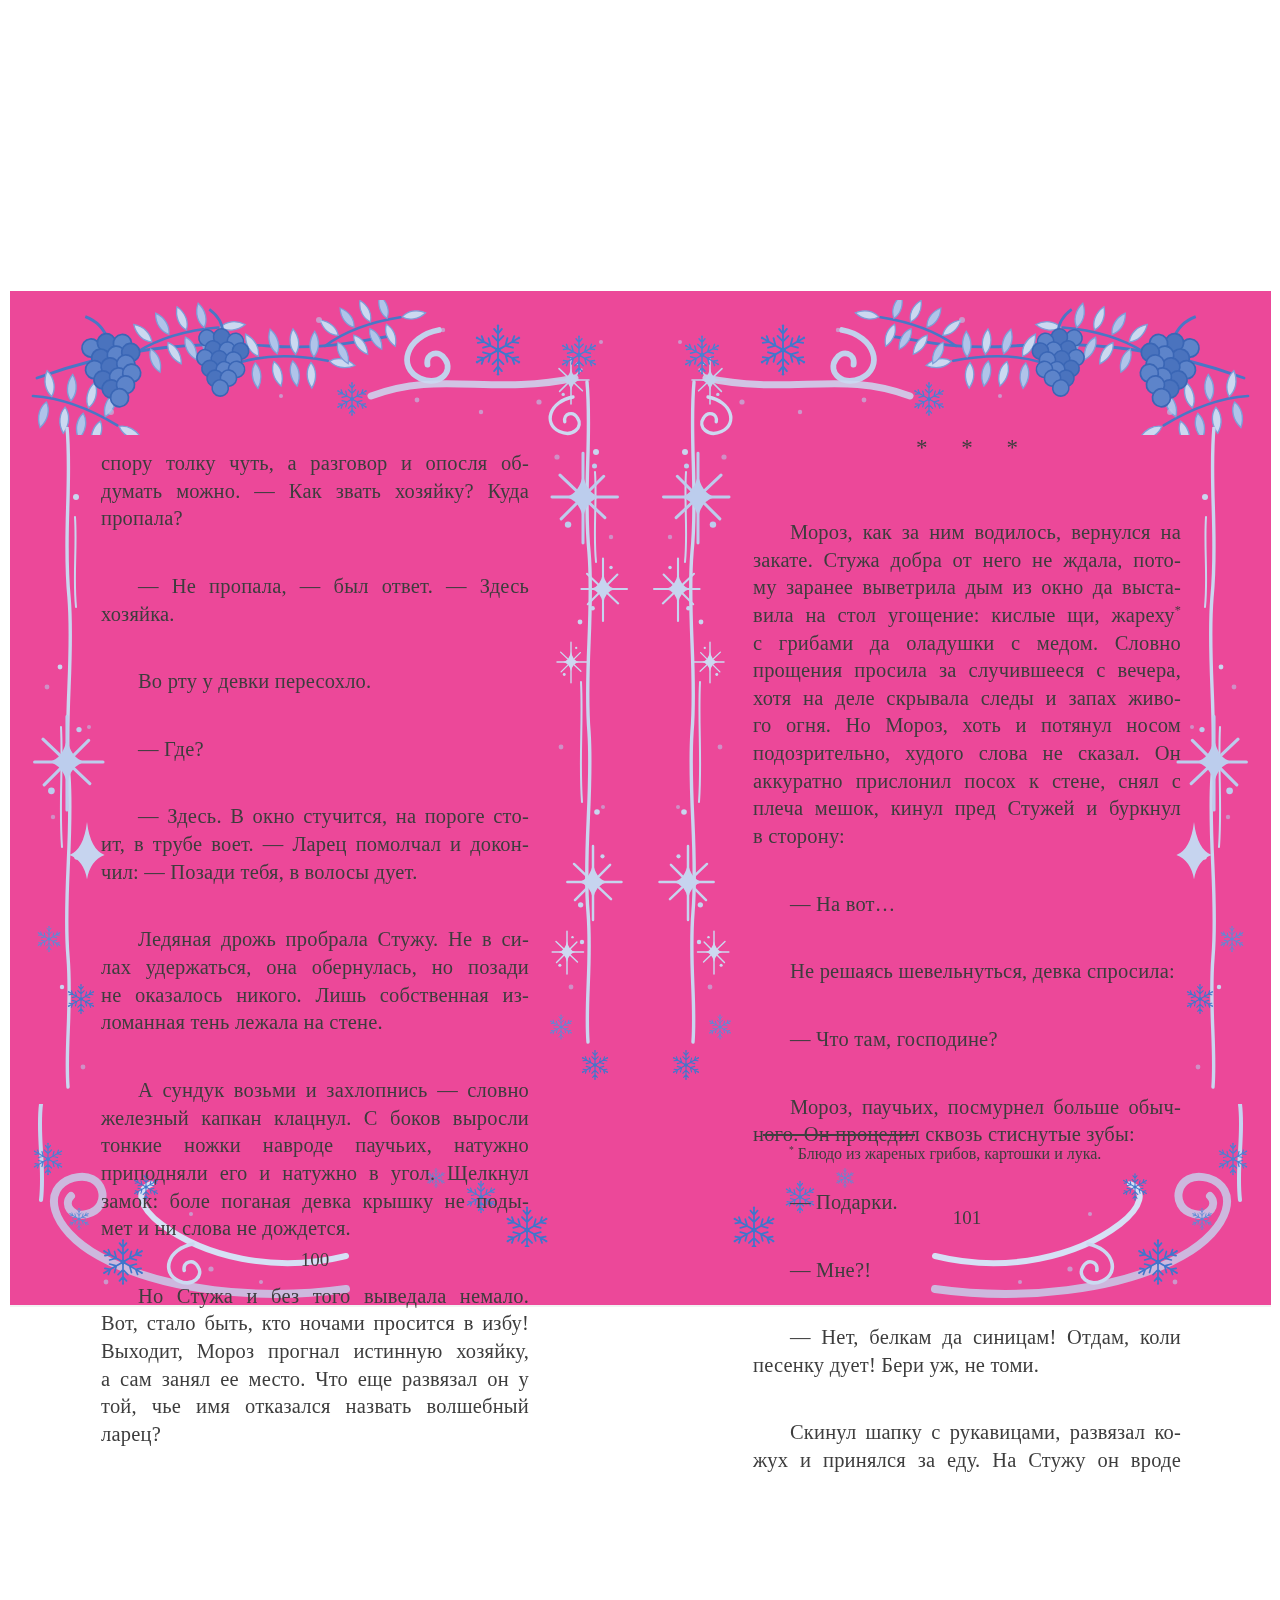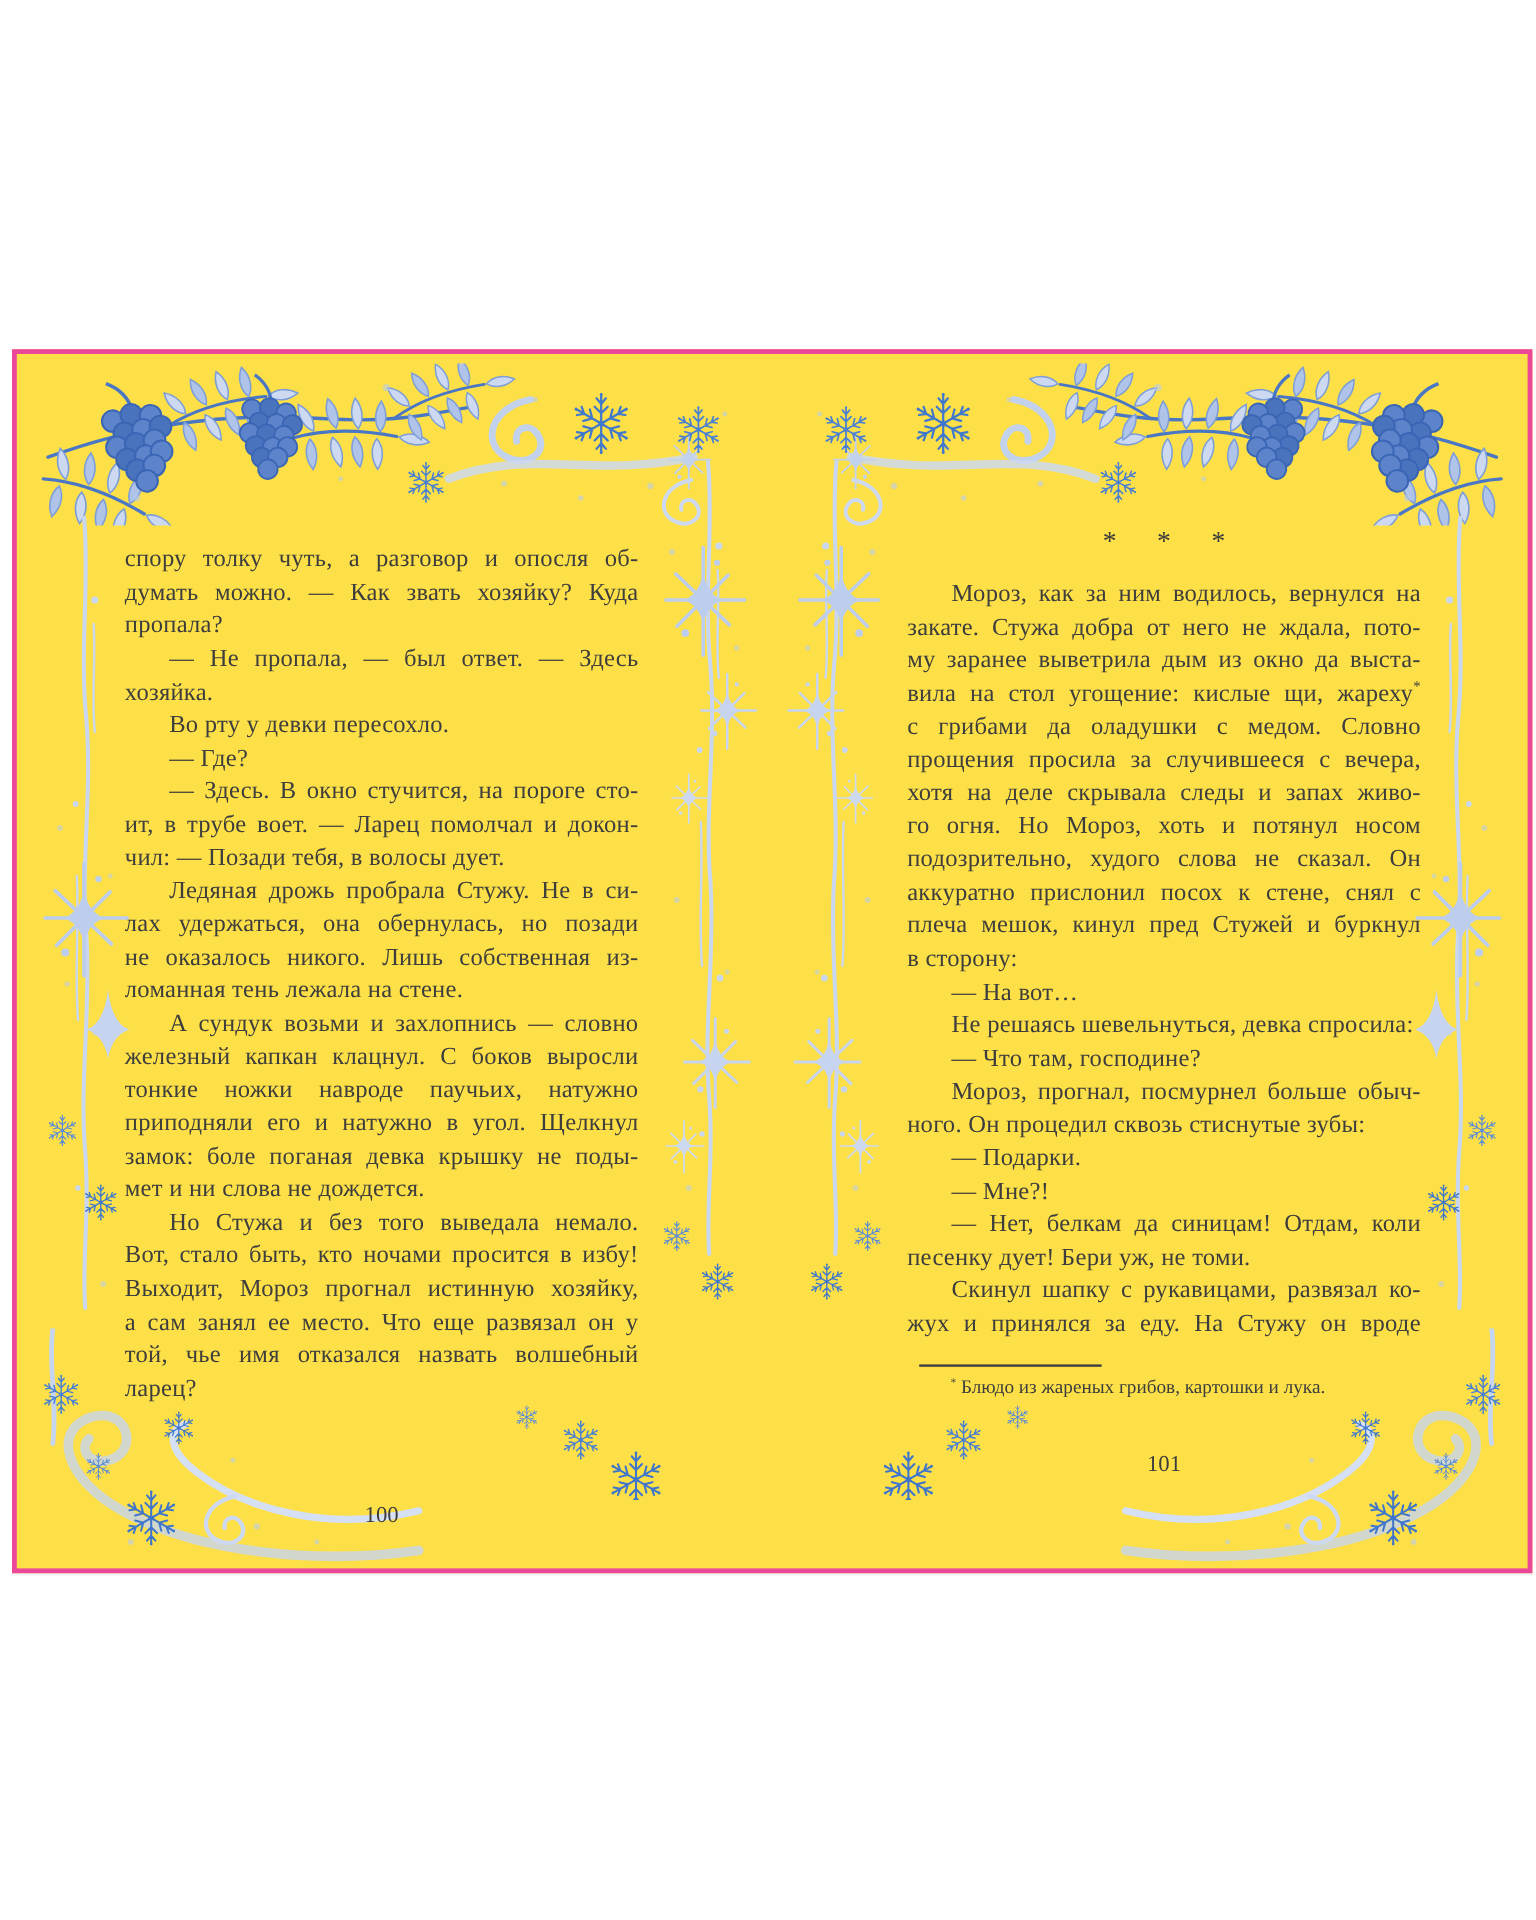--- a/index.html
+++ b/index.html
@@ -1,30 +1,30 @@
 <!DOCTYPE html>
 <html><head>
 <meta charset="utf-8">
 <style>
   html,body{margin:0;padding:0;background:#ffffff;}
   body{width:1280px;height:1600px;position:relative;overflow:hidden;
        font-family:"Liberation Serif","DejaVu Serif",serif;color:#3d3d3d;}
   .spread{position:absolute;left:10px;top:291px;width:1259px;height:1012px;
-          background:#fde047;border:4px solid #ec4899;box-shadow:0 2px 0 rgba(0,0,0,.05);}
+          background:#ec4899;border:1px solid #ec4899;box-shadow:0 2px 0 rgba(0,0,0,.05);}
   .page{position:absolute;top:0;height:100%;}
   .page.left{left:0;width:630px;}
   .page.right{left:630px;width:629px;}
   .orn{position:absolute;pointer-events:none;}
   .textblock{position:absolute;width:428px;font-size:20.5px;line-height:27.65px;
              letter-spacing:.2px;}
   .tb-left{left:90px;top:158px;}
   .tb-right{left:742px;top:187px;}
   .line{height:27.65px;white-space:nowrap;text-align:left;}
   .line.just{white-space:normal;text-align:justify;text-align-last:justify;}
-  .line.ind{text-indent:37px;}
+  .line.ind{text-indent:37px;margin-top:40px;}
   sup{font-size:.6em;line-height:0;vertical-align:super;}
   .section-break{position:absolute;left:742px;top:143px;width:428px;text-align:center;
                  font-size:23px;letter-spacing:14px;text-indent:14px;}
   .footnote{position:absolute;left:752px;top:842px;width:420px;}
   .footnote-rule{width:152px;border-top:2px solid #3f3f3f;margin-bottom:9px;}
   .footnote .line{font-size:16px;height:24px;text-indent:26px;white-space:nowrap;}
   .pagenum{position:absolute;top:915px;width:428px;text-align:center;font-size:19px;}
   .pn-left{left:90px;margin-top:42px;}
   .pn-right{left:742px;}
 </style>
@@ -263,21 +263,21 @@
       <div class="line just">прощения просила за случившееся с вечера,</div>
       <div class="line just">хотя на деле скрывала следы и запах живо-</div>
       <div class="line just">го огня. Но Мороз, хоть и потянул носом</div>
       <div class="line just">подозрительно, худого слова не сказал. Он</div>
       <div class="line just">аккуратно прислонил посох к стене, снял с</div>
       <div class="line just">плеча мешок, кинул пред Стужей и буркнул</div>
       <div class="line">в сторону:</div>
       <div class="line ind">— На вот…</div>
       <div class="line ind">Не решаясь шевельнуться, девка спросила:</div>
       <div class="line ind">— Что там, господине?</div>
-      <div class="line ind just">Мороз, прогнал, посмурнел больше обыч-</div>
+      <div class="line ind just">Мороз, паучьих, посмурнел больше обыч-</div>
       <div class="line">ного. Он процедил сквозь стиснутые зубы:</div>
       <div class="line ind">— Подарки.</div>
       <div class="line ind">— Мне?!</div>
       <div class="line ind just">— Нет, белкам да синицам! Отдам, коли</div>
       <div class="line">песенку дует! Бери уж, не томи.</div>
       <div class="line ind just">Скинул шапку с рукавицами, развязал ко-</div>
       <div class="line just">жух и принялся за еду. На Стужу он вроде</div>
     </div>
   <div class="footnote">
     <div class="footnote-rule"></div>

